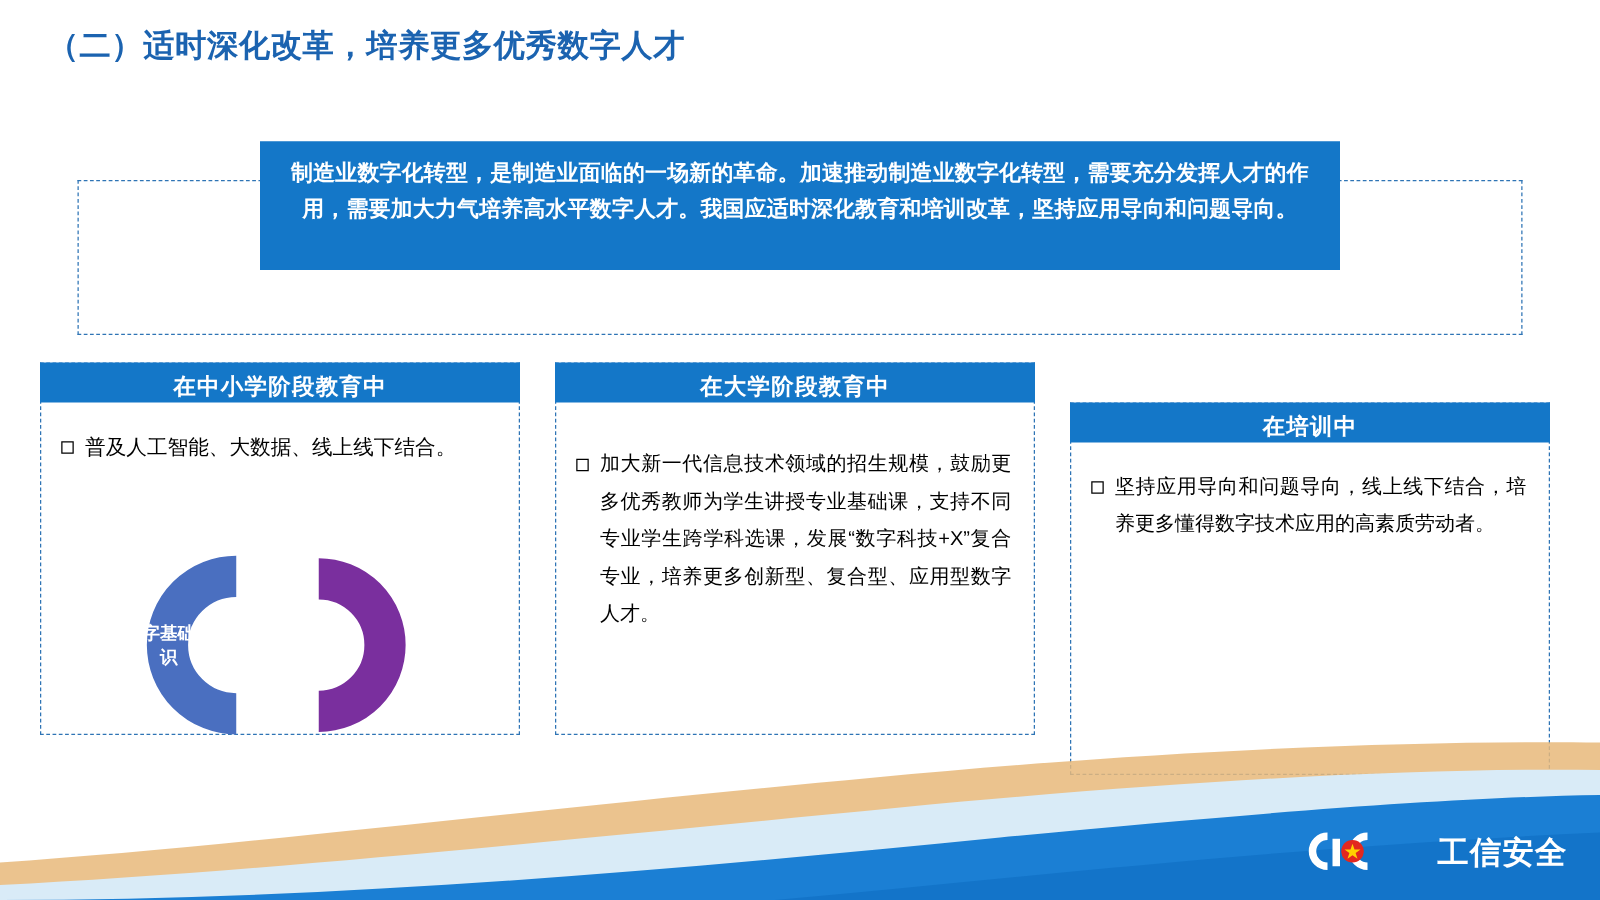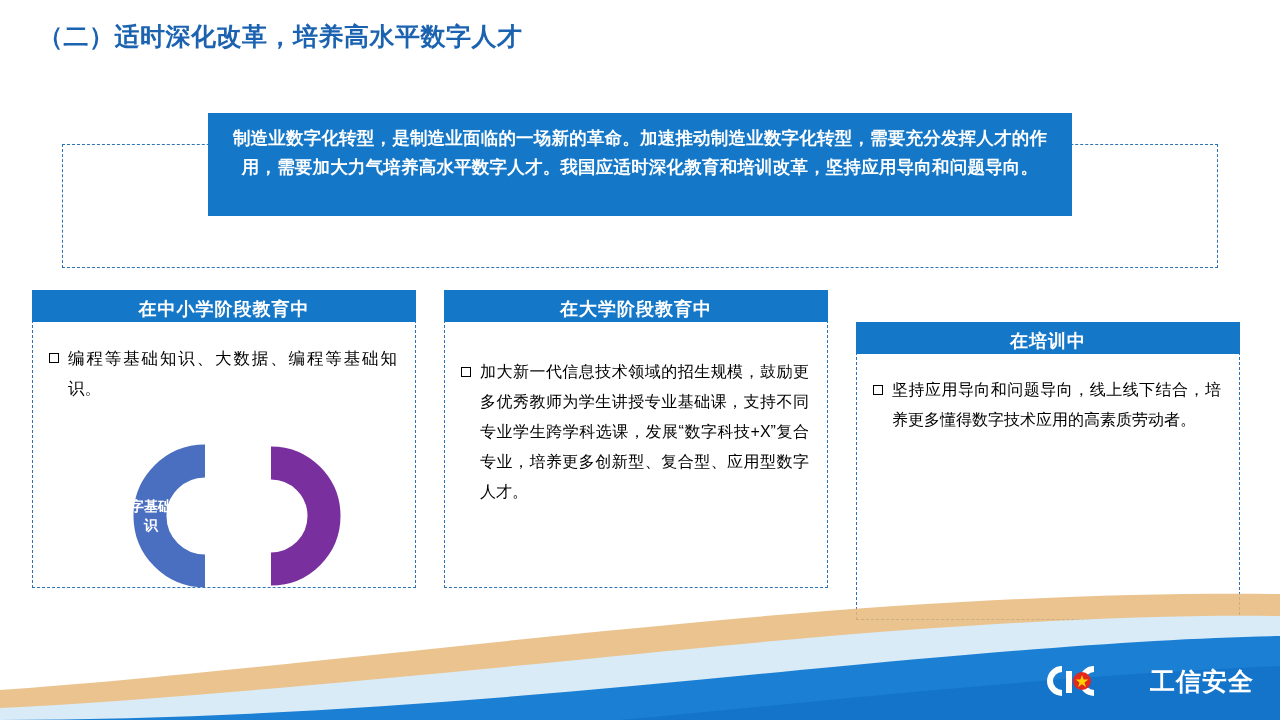--- a/index.html
+++ b/index.html
@@ -125,21 +125,21 @@
     text-align: justify;
   }
 
   .col-2 .bullet-row, .col-3 .bullet-row { font-size: 16px; }
   .col-2 .col-body { padding-top: 28px; }
   .col-3 .col-body { }
 
   
   .rings {
     position: absolute;
-    left: 44px;
+    left: 28px;
     top: 112px;
     width: 340px;
     height: 150px;
   }
   .ring-label {
     position: absolute;
     color: #ffffff;
     font-weight: bold;
     font-size: 14px;
     line-height: 19px;
@@ -181,32 +181,32 @@
     font-weight: bold;
     letter-spacing: 1px;
     white-space: nowrap;
   }
 </style>
 </head>
 <body>
 
 <div class="slide">
 
-  <div class="slide-title">（二）适时深化改革，培养高水平数字人才</div>
+  <div class="slide-title">（二）适时深化改革，培养更多优秀数字人才</div>
 
   <div class="dashed-box"></div>
 
   <div class="banner">制造业数字化转型，是制造业面临的一场新的革命。加速推动制造业数字化转型，需要充分发挥人才的作用，需要加大力气培养高水平数字人才。我国应适时深化教育和培训改革，坚持应用导向和问题导向。</div>
 
   <div class="col col-1">
     <div class="col-header">在中小学阶段教育中</div>
     <div class="col-body">
       <div class="bullet-row">
         <span class="bullet-marker"></span>
-        <span class="bullet-text">编程等基础知识、大数据、编程等基础知识。</span>
+        <span class="bullet-text">普及人工智能、大数据、线上线下结合。</span>
       </div>
 
       <div class="rings">
         <svg width="340" height="150" viewBox="0 0 340 150">
 
           <path d="M 128 20 A 55 55 0 1 0 128 130" fill="none" stroke="#4a6fc0" stroke-width="33"></path>
 
           <path d="M 194 22 A 53 53 0 1 1 194 128" fill="none" stroke="#7a2f9e" stroke-width="33"></path>
         </svg>
         <div class="ring-label ring-label-left">数字基础知识</div>

